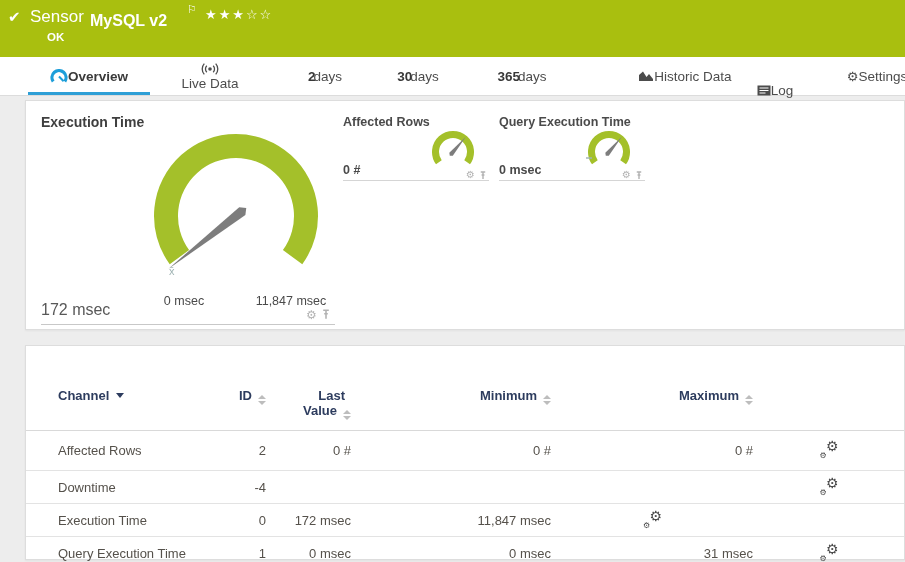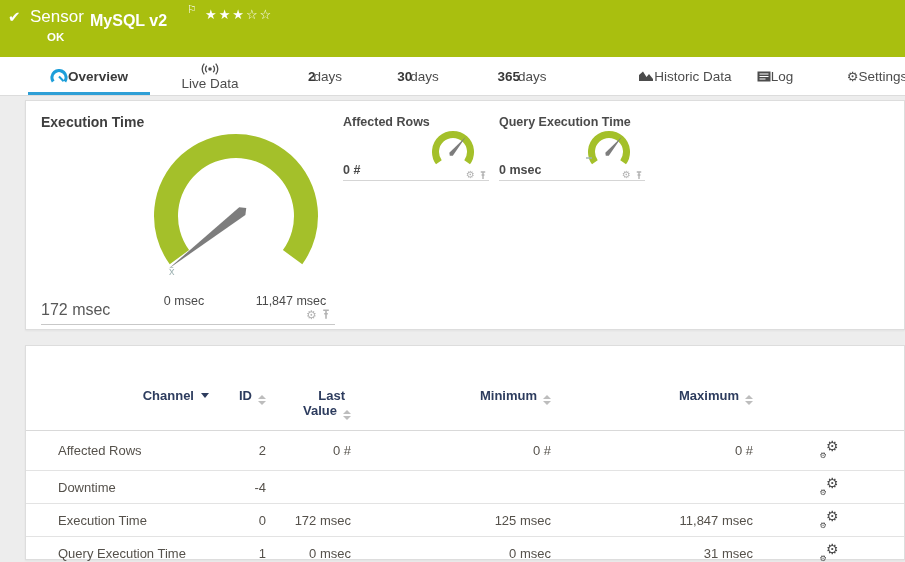--- a/index.html
+++ b/index.html
@@ -47,21 +47,21 @@
   .mini-gauge{position:absolute;left:84px;top:18px;}
   .mini-value{position:absolute;left:0;top:52px;font-size:12.5px;font-weight:bold;color:#4a4a4a;}
   .mini-line{position:absolute;left:0;top:69px;width:146px;height:1px;background:#d5d5d5;}
   .mini-icons{right:2px;top:55px;}
   .mini-icons .gear-glyph{font-size:10px;}
 
   
   .t-grid{display:grid;grid-template-columns:151px 57px 85px 200px 202px 1fr;box-sizing:border-box;padding-left:32px;width:100%;}
   .t-header{padding-top:42px;padding-bottom:10px;border-bottom:1px solid #d9d9d9;align-items:start;color:#2d3c5e;font-size:13px;font-weight:bold;}
   .th{text-align:right;}
-  .th.first{text-align:right;}
+  .th.first{text-align:left;}
   .t-row{align-items:center;border-bottom:1px solid #e3e3e3;font-size:13px;color:#55514b;height:33px;}
   .t-row.tall{height:40px;}
   .td{text-align:right;}
   .td.first{text-align:left;}
   .sorters{display:inline-flex;flex-direction:column;gap:2px;margin-left:6px;vertical-align:1px;}
   .tri-up{width:0;height:0;border-left:4px solid transparent;border-right:4px solid transparent;border-bottom:4px solid #bdbdbd;}
   .tri-down{width:0;height:0;border-left:4px solid transparent;border-right:4px solid transparent;border-top:4px solid #bdbdbd;}
   .caret-down{display:inline-block;margin-left:7px;width:0;height:0;border-left:4px solid transparent;border-right:4px solid transparent;border-top:5px solid #2d3c5e;vertical-align:2px;}
   .icon-cell{display:flex;justify-content:center;align-items:center;}
   .gear-pair{position:relative;width:20px;height:17px;color:#4a4a4a;}
@@ -122,21 +122,21 @@
 
     <div class="tab" style="left:620px;width:130px;">
       <span>
         <svg width="16" height="12" viewBox="0 0 16 12">
           <path d="M1 11 L1 5 L5 1.5 L8.5 7 L11 4 L15 9 L15 11 Z" fill="#4c4c4c"></path>
         </svg>
       </span>
       <span>Historic Data</span>
     </div>
 
-    <div class="tab" style="left:740px;width:70px;">
+    <div class="tab" style="left:740px;width:70px;margin-top:14px;">
       <span>
         <svg width="14" height="11" viewBox="0 0 14 11">
           <rect x="0.5" y="0.5" width="13" height="10" fill="#4c4c4c"></rect>
           <path d="M2.5 3 h9 M2.5 5.5 h9 M2.5 8 h6" stroke="#ffffff" stroke-width="1"></path>
         </svg>
       </span>
       <span>Log</span>
     </div>
 
     <div class="tab" style="left:832px;width:90px;">
@@ -270,21 +270,20 @@
             <span class="big">⚙</span>
             <span class="small">⚙</span>
           </span>
         </div>
     </div>
 
     <div class="t-grid t-row">
       <div class="td first">Execution Time</div>
       <div class="td">0</div>
       <div class="td">172 msec</div>
-      <div class="td">125 msec</div>
       <div class="td">11,847 msec</div>
       <div class="icon-cell">
           <span class="gear-pair">
             <span class="big">⚙</span>
             <span class="small">⚙</span>
           </span>
         </div>
     </div>
 
     <div class="t-grid t-row">

